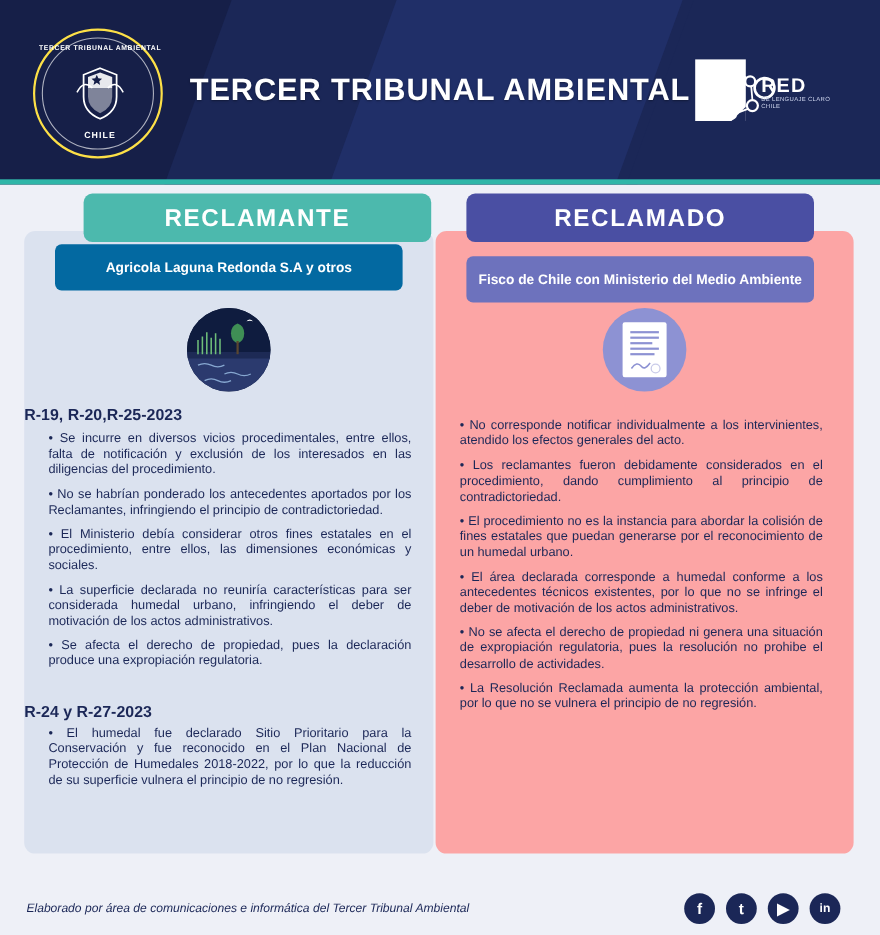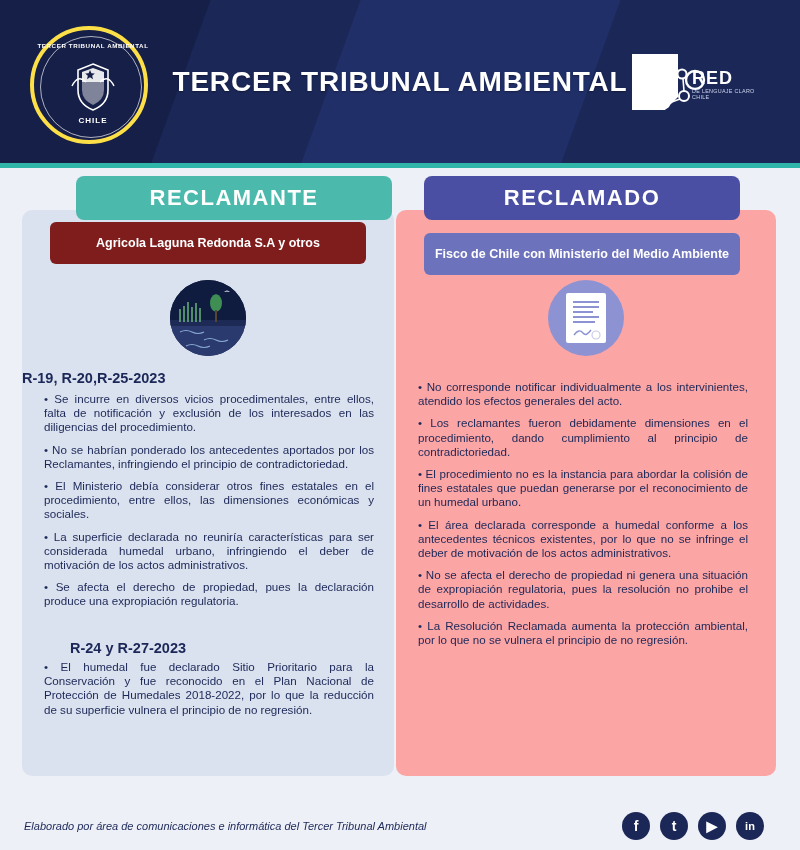--- a/index.html
+++ b/index.html
@@ -44,21 +44,21 @@
   .header-bottom-line {
     position: absolute;
     bottom: 0; left: 0;
     width: 800px; height: 5px;
     background: #2fb6a8;
   }
   .seal {
     position: absolute;
     left: 30px; top: 26px;
     width: 118px; height: 118px;
-    border: 4px solid #fde047;
+    border: 2px solid #fde047;
     border-radius: 50%;
     color: #ffffff;
     z-index: 3;
     text-decoration: underline;
   }
   .seal-inner {
     position: absolute;
     left: 6px; top: 6px;
     width: 102px; height: 102px;
     border: 1px solid rgba(255,255,255,.65);
@@ -176,21 +176,21 @@
     border-radius: 6px;
     color: #ffffff;
     font-size: 12.5px;
     font-weight: bold;
     display: flex;
     align-items: center;
     justify-content: center;
     text-align: center;
     padding: 0 8px;
   }
-  .sub-left  { background: #7f1d1d; }
+  .sub-left  { background: #0369a1; }
   .sub-right { background: #6d72bd; margin-top: 11px; }
 
   .icon-circle {
     position: absolute;
     top: 70px;
     left: 50%;
     transform: translateX(-50%);
     width: 76px; height: 76px;
     border-radius: 50%;
     overflow: hidden;
@@ -227,21 +227,21 @@
     left: 22px;
     width: 330px;
     color: #1b2757;
     font-size: 11.6px;
     line-height: 14.2px;
     text-align: justify;
   }
   .bullets p { margin-bottom: 8px; }
   .bullets-left-1  { top: 182px; }
   .bullets-right   { top: 74px; left: 22px; }
-  .case-title-2 { top: 430px; padding-left: 48px; }
+  .case-title-2 { top: 430px; }
   .bullets-left-2  { top: 450px; }
 
   
   .footer {
     position: absolute;
     bottom: 0; left: 0;
     width: 788px; height: 42px;
     background: #eef0f7;
   }
   .footer-text {
@@ -374,21 +374,21 @@
         <i style="top:28px;width:22px"></i>
         <svg width="40" height="50" style="position:absolute;left:0;top:0">
           <path d="M8 42 q5 -7 9 -2 q3 4 8 -3" stroke="#8d92d3" stroke-width="1.4" fill="none"></path>
           <circle cx="30" cy="42" r="4" fill="none" stroke="#c9cbe9" stroke-width="1.2"></circle>
         </svg>
       </div>
     </div>
 
     <div class="bullets bullets-right" style="top:170px">
       <p>• No corresponde notificar individualmente a los intervinientes, atendido los efectos generales del acto.</p>
-      <p>• Los reclamantes fueron debidamente dimensiones en el procedimiento, dando cumplimiento al principio de contradictoriedad.</p>
+      <p>• Los reclamantes fueron debidamente considerados en el procedimiento, dando cumplimiento al principio de contradictoriedad.</p>
       <p>• El procedimiento no es la instancia para abordar la colisión de fines estatales que puedan generarse por el reconocimiento de un humedal urbano.</p>
       <p>• El área declarada corresponde a humedal conforme a los antecedentes técnicos existentes, por lo que no se infringe el deber de motivación de los actos administrativos.</p>
       <p>• No se afecta el derecho de propiedad ni genera una situación de expropiación regulatoria, pues la resolución no prohibe el desarrollo de actividades.</p>
       <p>• La Resolución Reclamada aumenta la protección ambiental, por lo que no se vulnera el principio de no regresión.</p>
     </div>
   </div>
 </div>
 
 <div class="footer">
   <div class="footer-text">Elaborado por área de comunicaciones e informática del Tercer Tribunal Ambiental</div>

